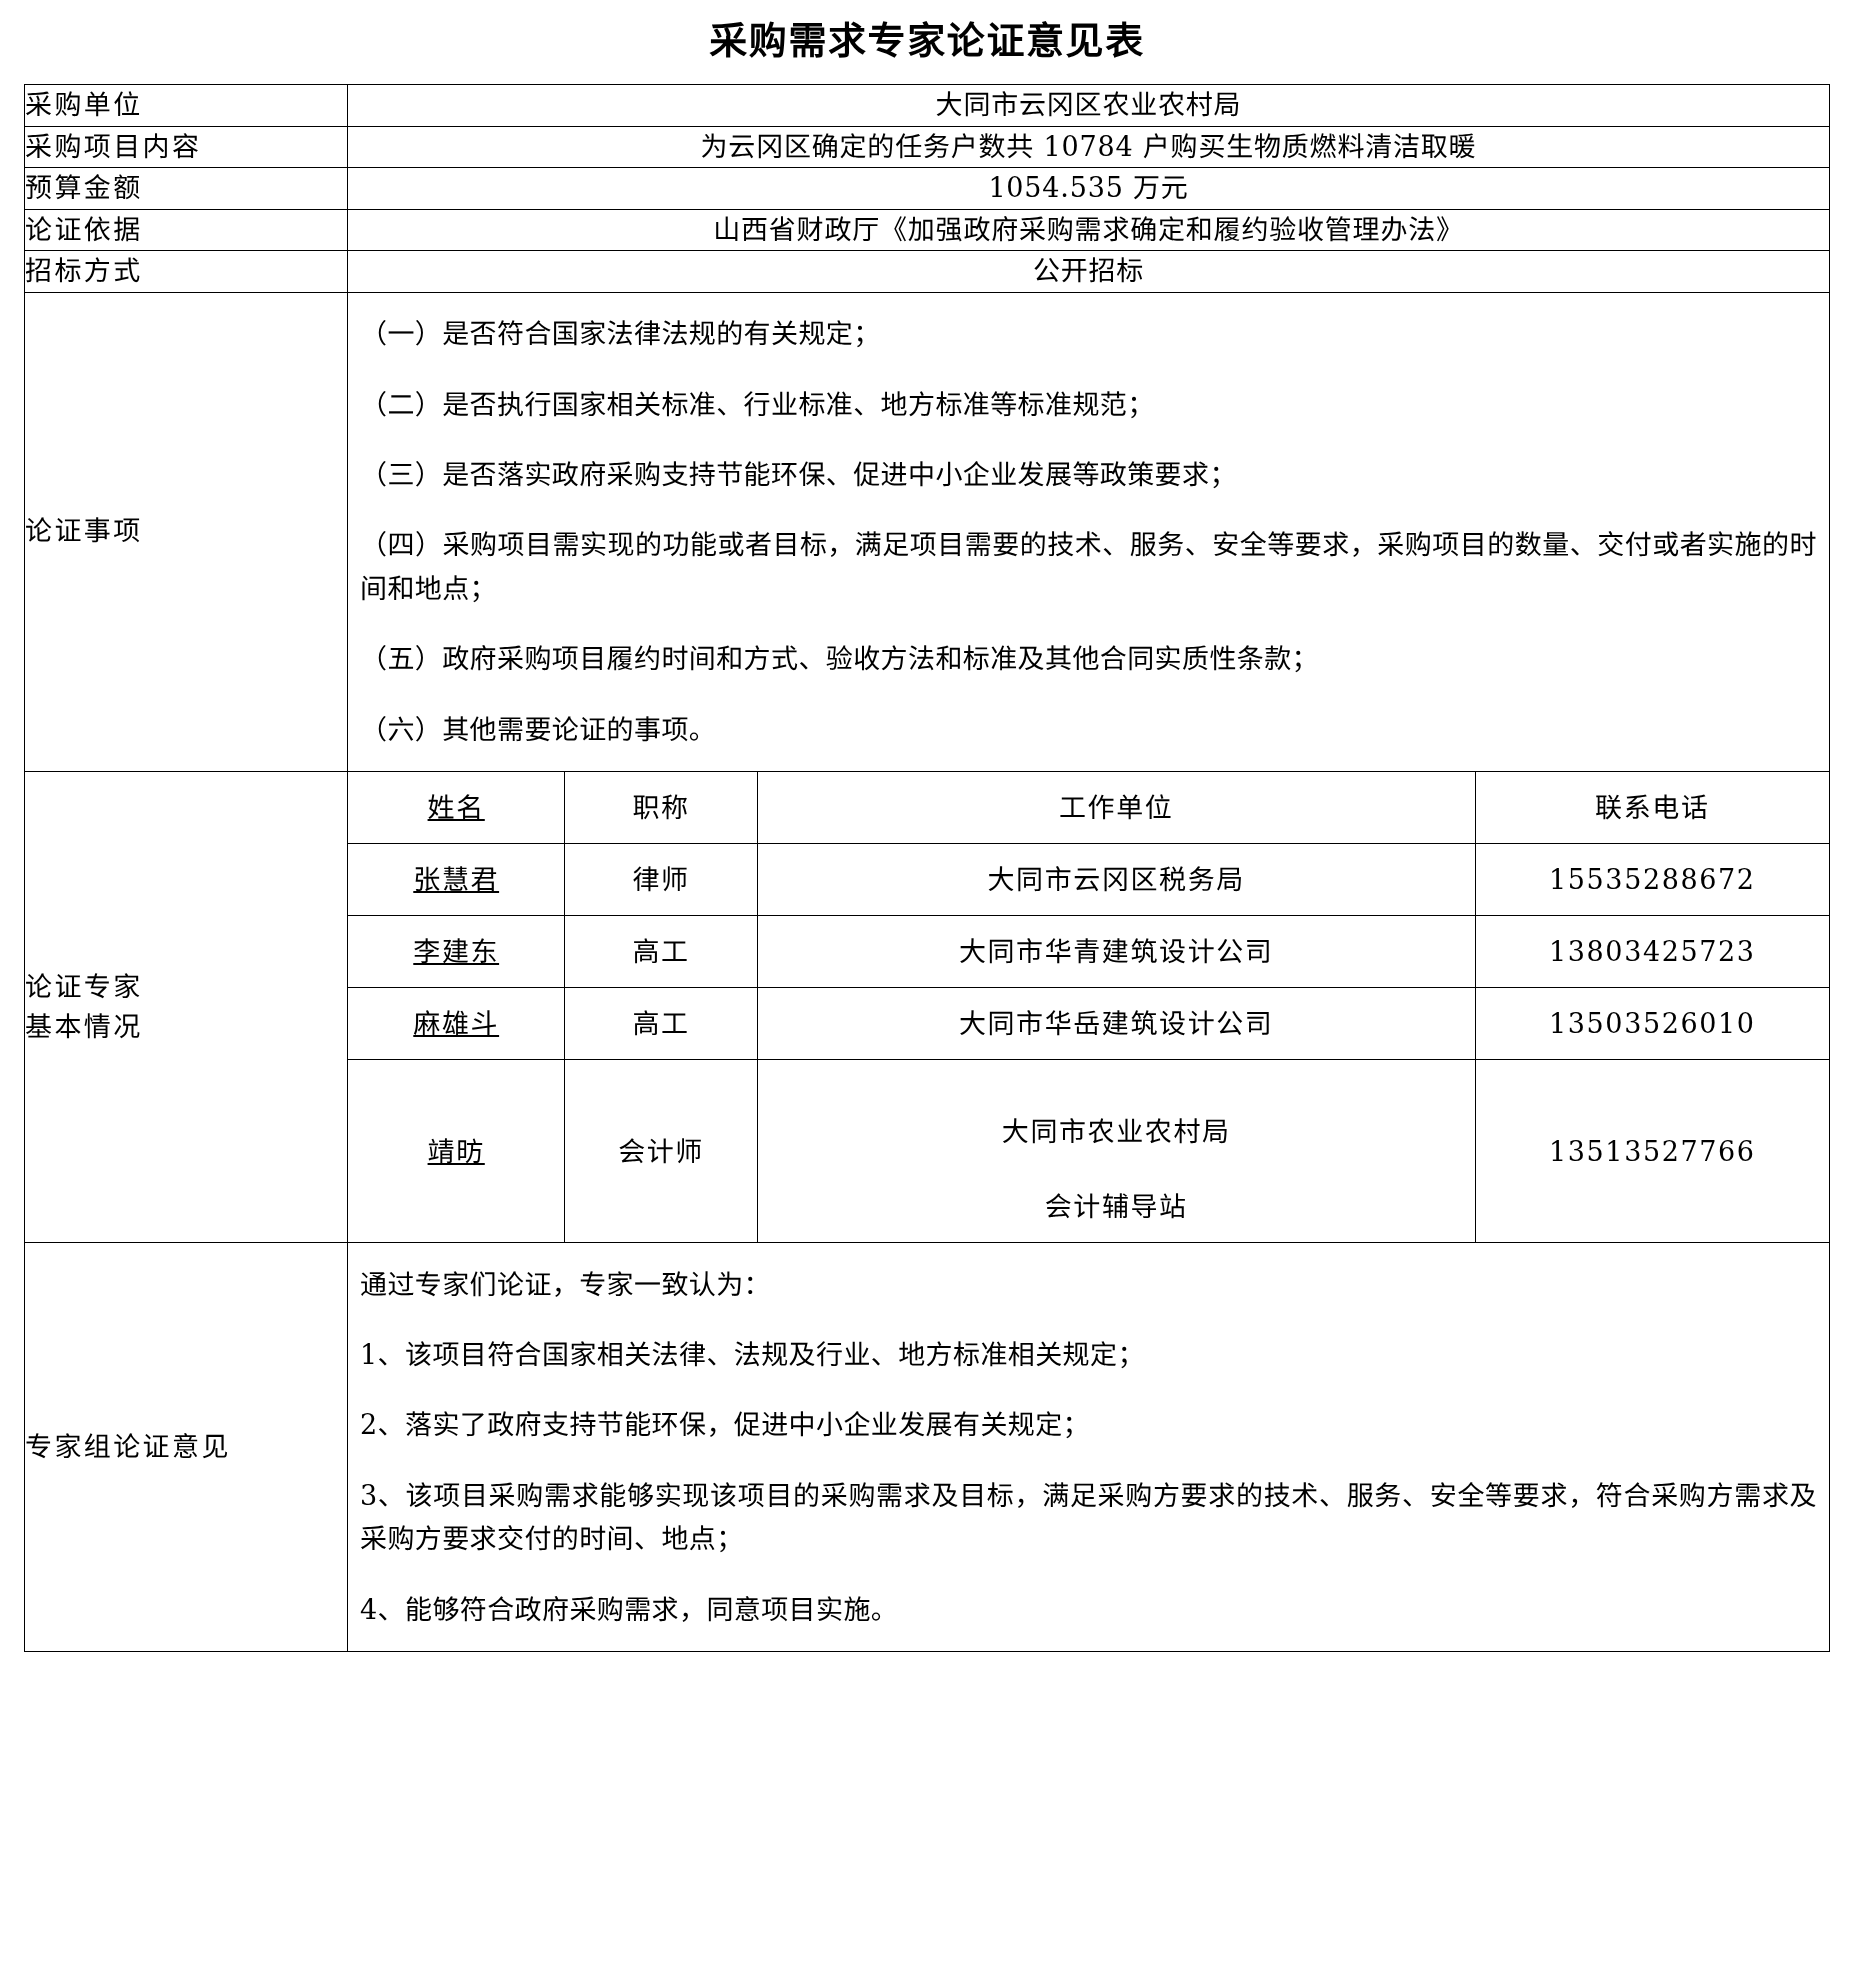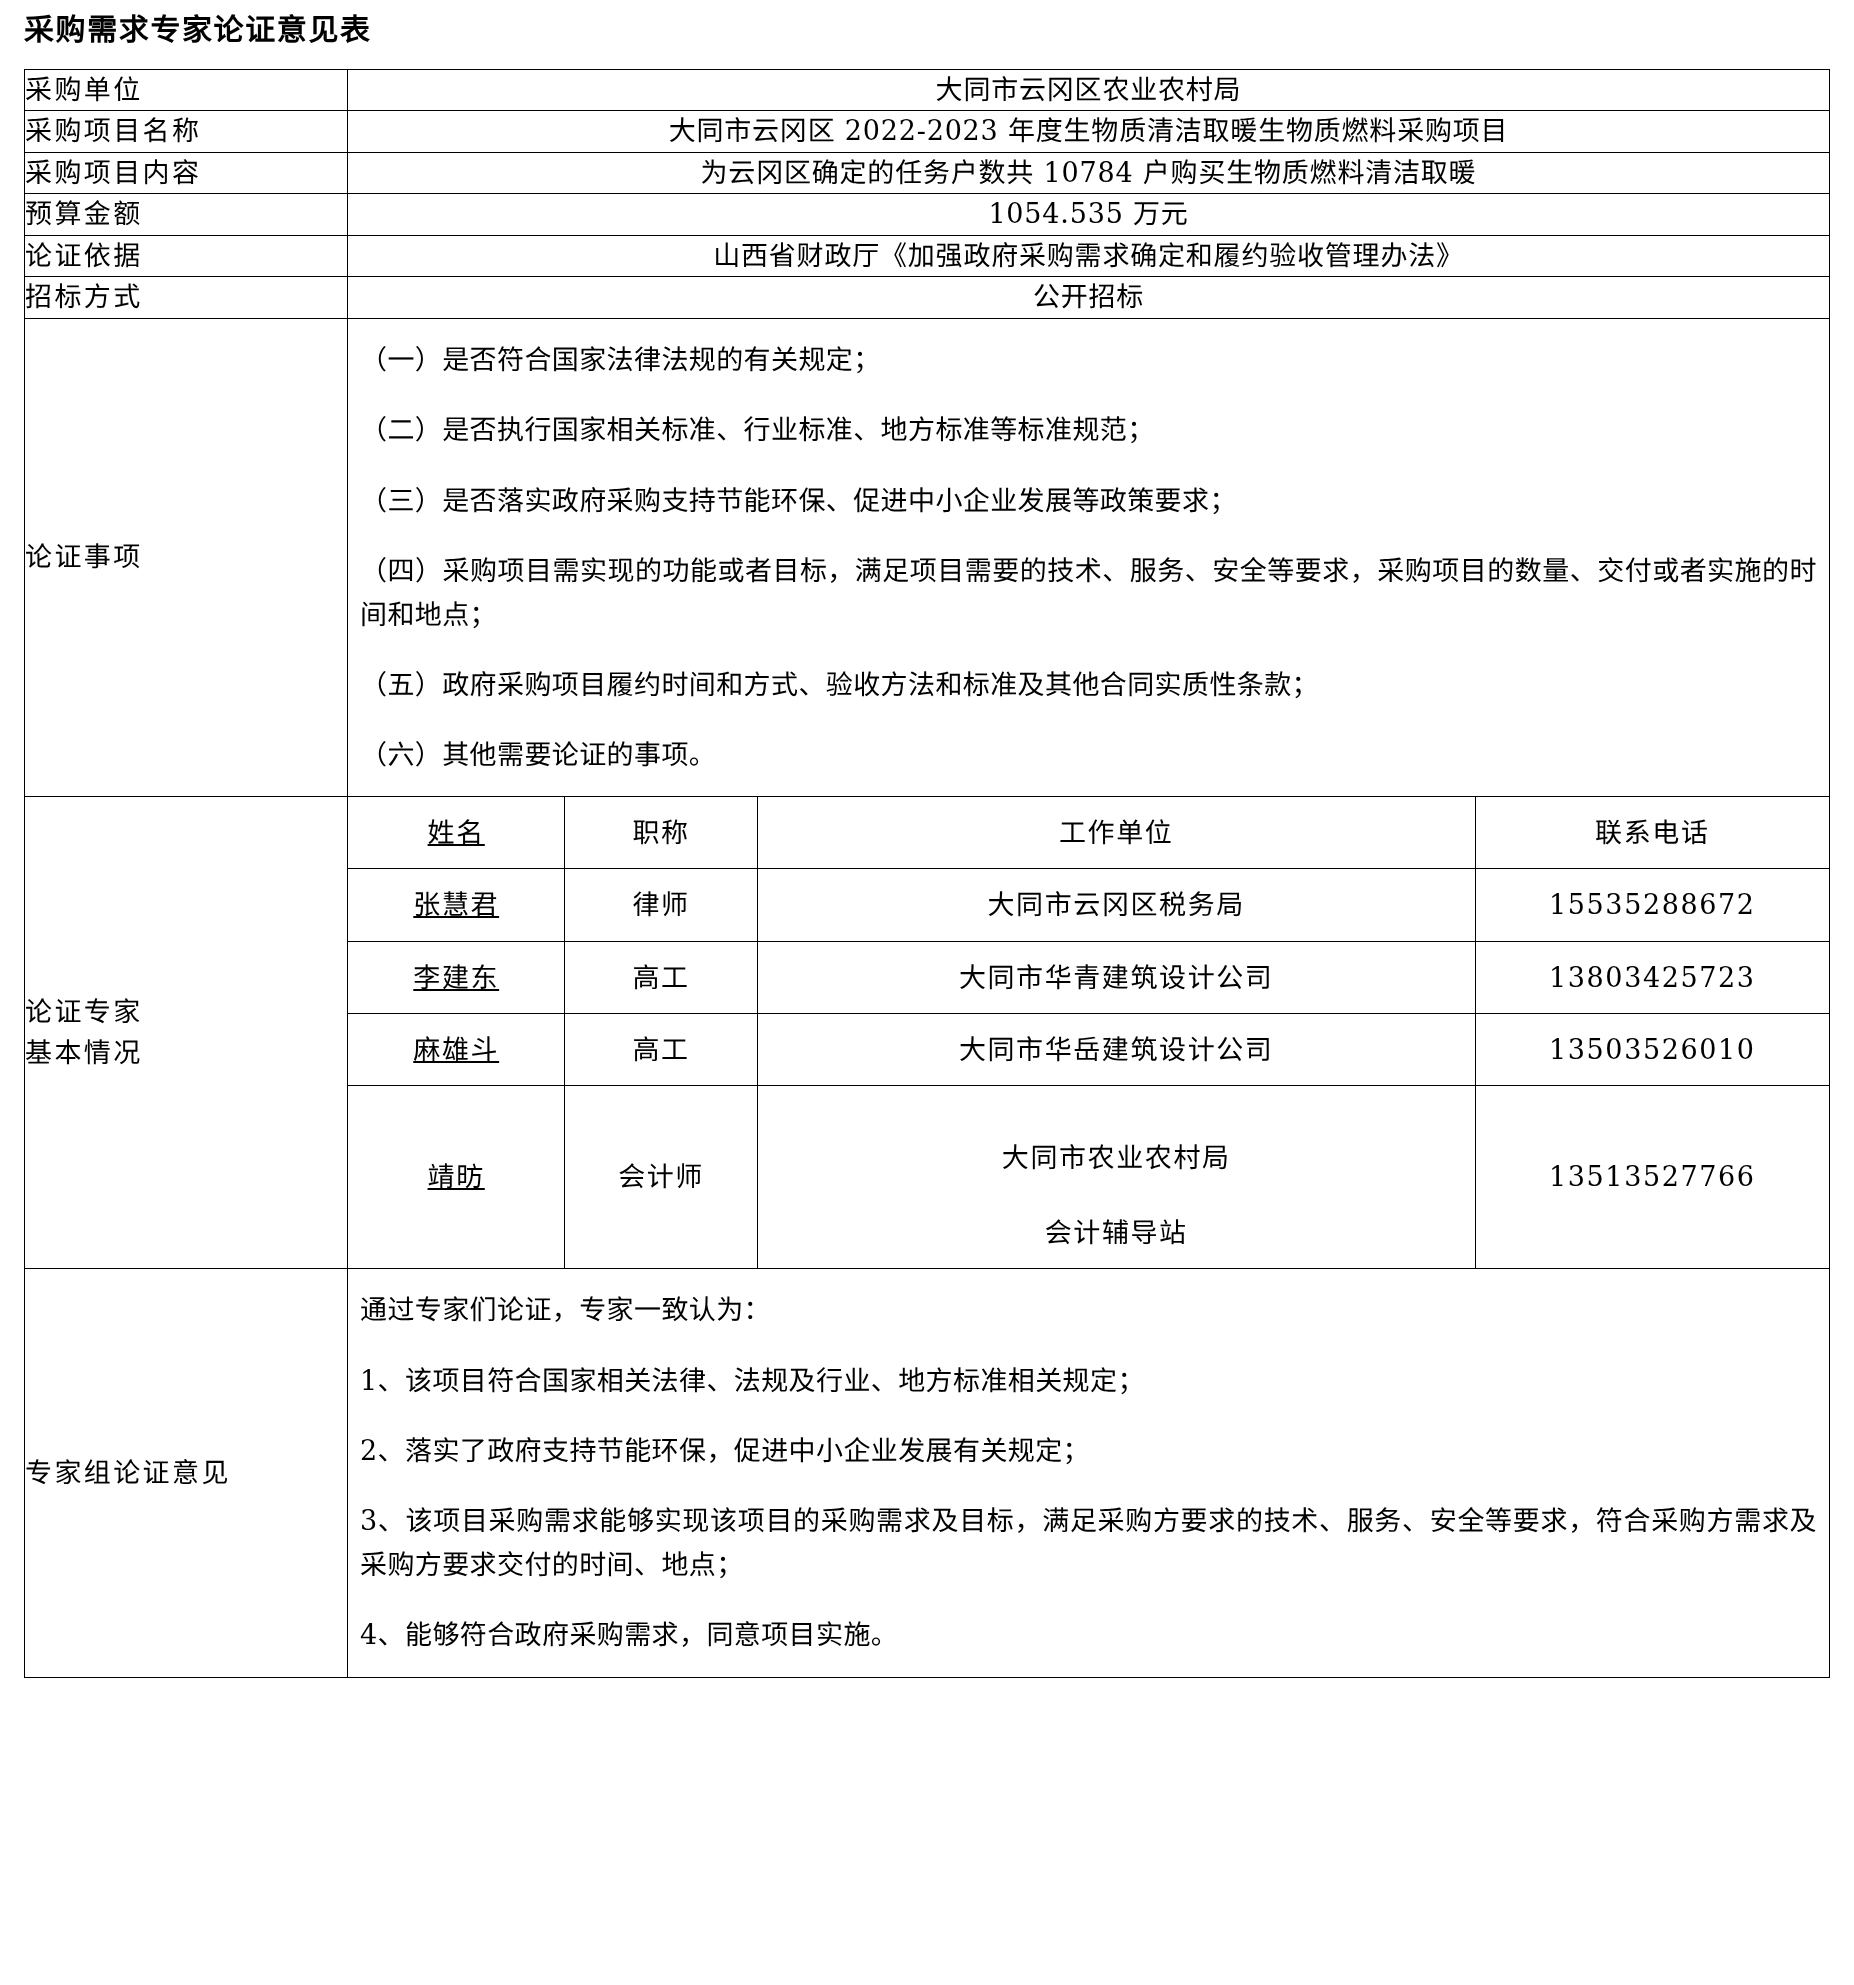--- a/index.html
+++ b/index.html
@@ -16,26 +16,26 @@
     -webkit-font-smoothing: antialiased;
   }
   .page {
     width: 1854px;
     height: 1985px;
     box-sizing: border-box;
     padding: 0 24px;
     position: relative;
   }
   .doc-title {
-    text-align: left;
-    font-size: 30px;
+    text-align: center;
+    font-size: 38px;
     font-weight: bold;
     letter-spacing: 1.6px;
     line-height: 1.1;
-    padding-top: 13px;
+    padding-top: 20px;
     padding-bottom: 22.6px;
     font-family: "DejaVu Serif", "Liberation Serif", serif;
   }
   table.form {
     width: 1806px;
     border-collapse: collapse;
     table-layout: fixed;
     margin: 0;
   }
   table.form td, table.form th {
@@ -104,24 +104,20 @@
 
   <div class="doc-title">采购需求专家论证意见表</div>
 
   <table class="form">
     <tbody>
       <tr>
         <td class="lbl">采购单位</td>
         <td class="val-center">大同市云冈区农业农村局</td>
       </tr>
       <tr>
-        <td class="lbl">采购项目名称</td>
-        <td class="val-center">大同市云冈区 2022-2023 年度生物质清洁取暖生物质燃料采购项目</td>
-      </tr>
-      <tr>
         <td class="lbl">采购项目内容</td>
         <td class="val-center">为云冈区确定的任务户数共 10784 户购买生物质燃料清洁取暖</td>
       </tr>
       <tr>
         <td class="lbl">预算金额</td>
         <td class="val-center">1054.535 万元</td>
       </tr>
       <tr>
         <td class="lbl">论证依据</td>
         <td class="val-center">山西省财政厅《加强政府采购需求确定和履约验收管理办法》</td>

